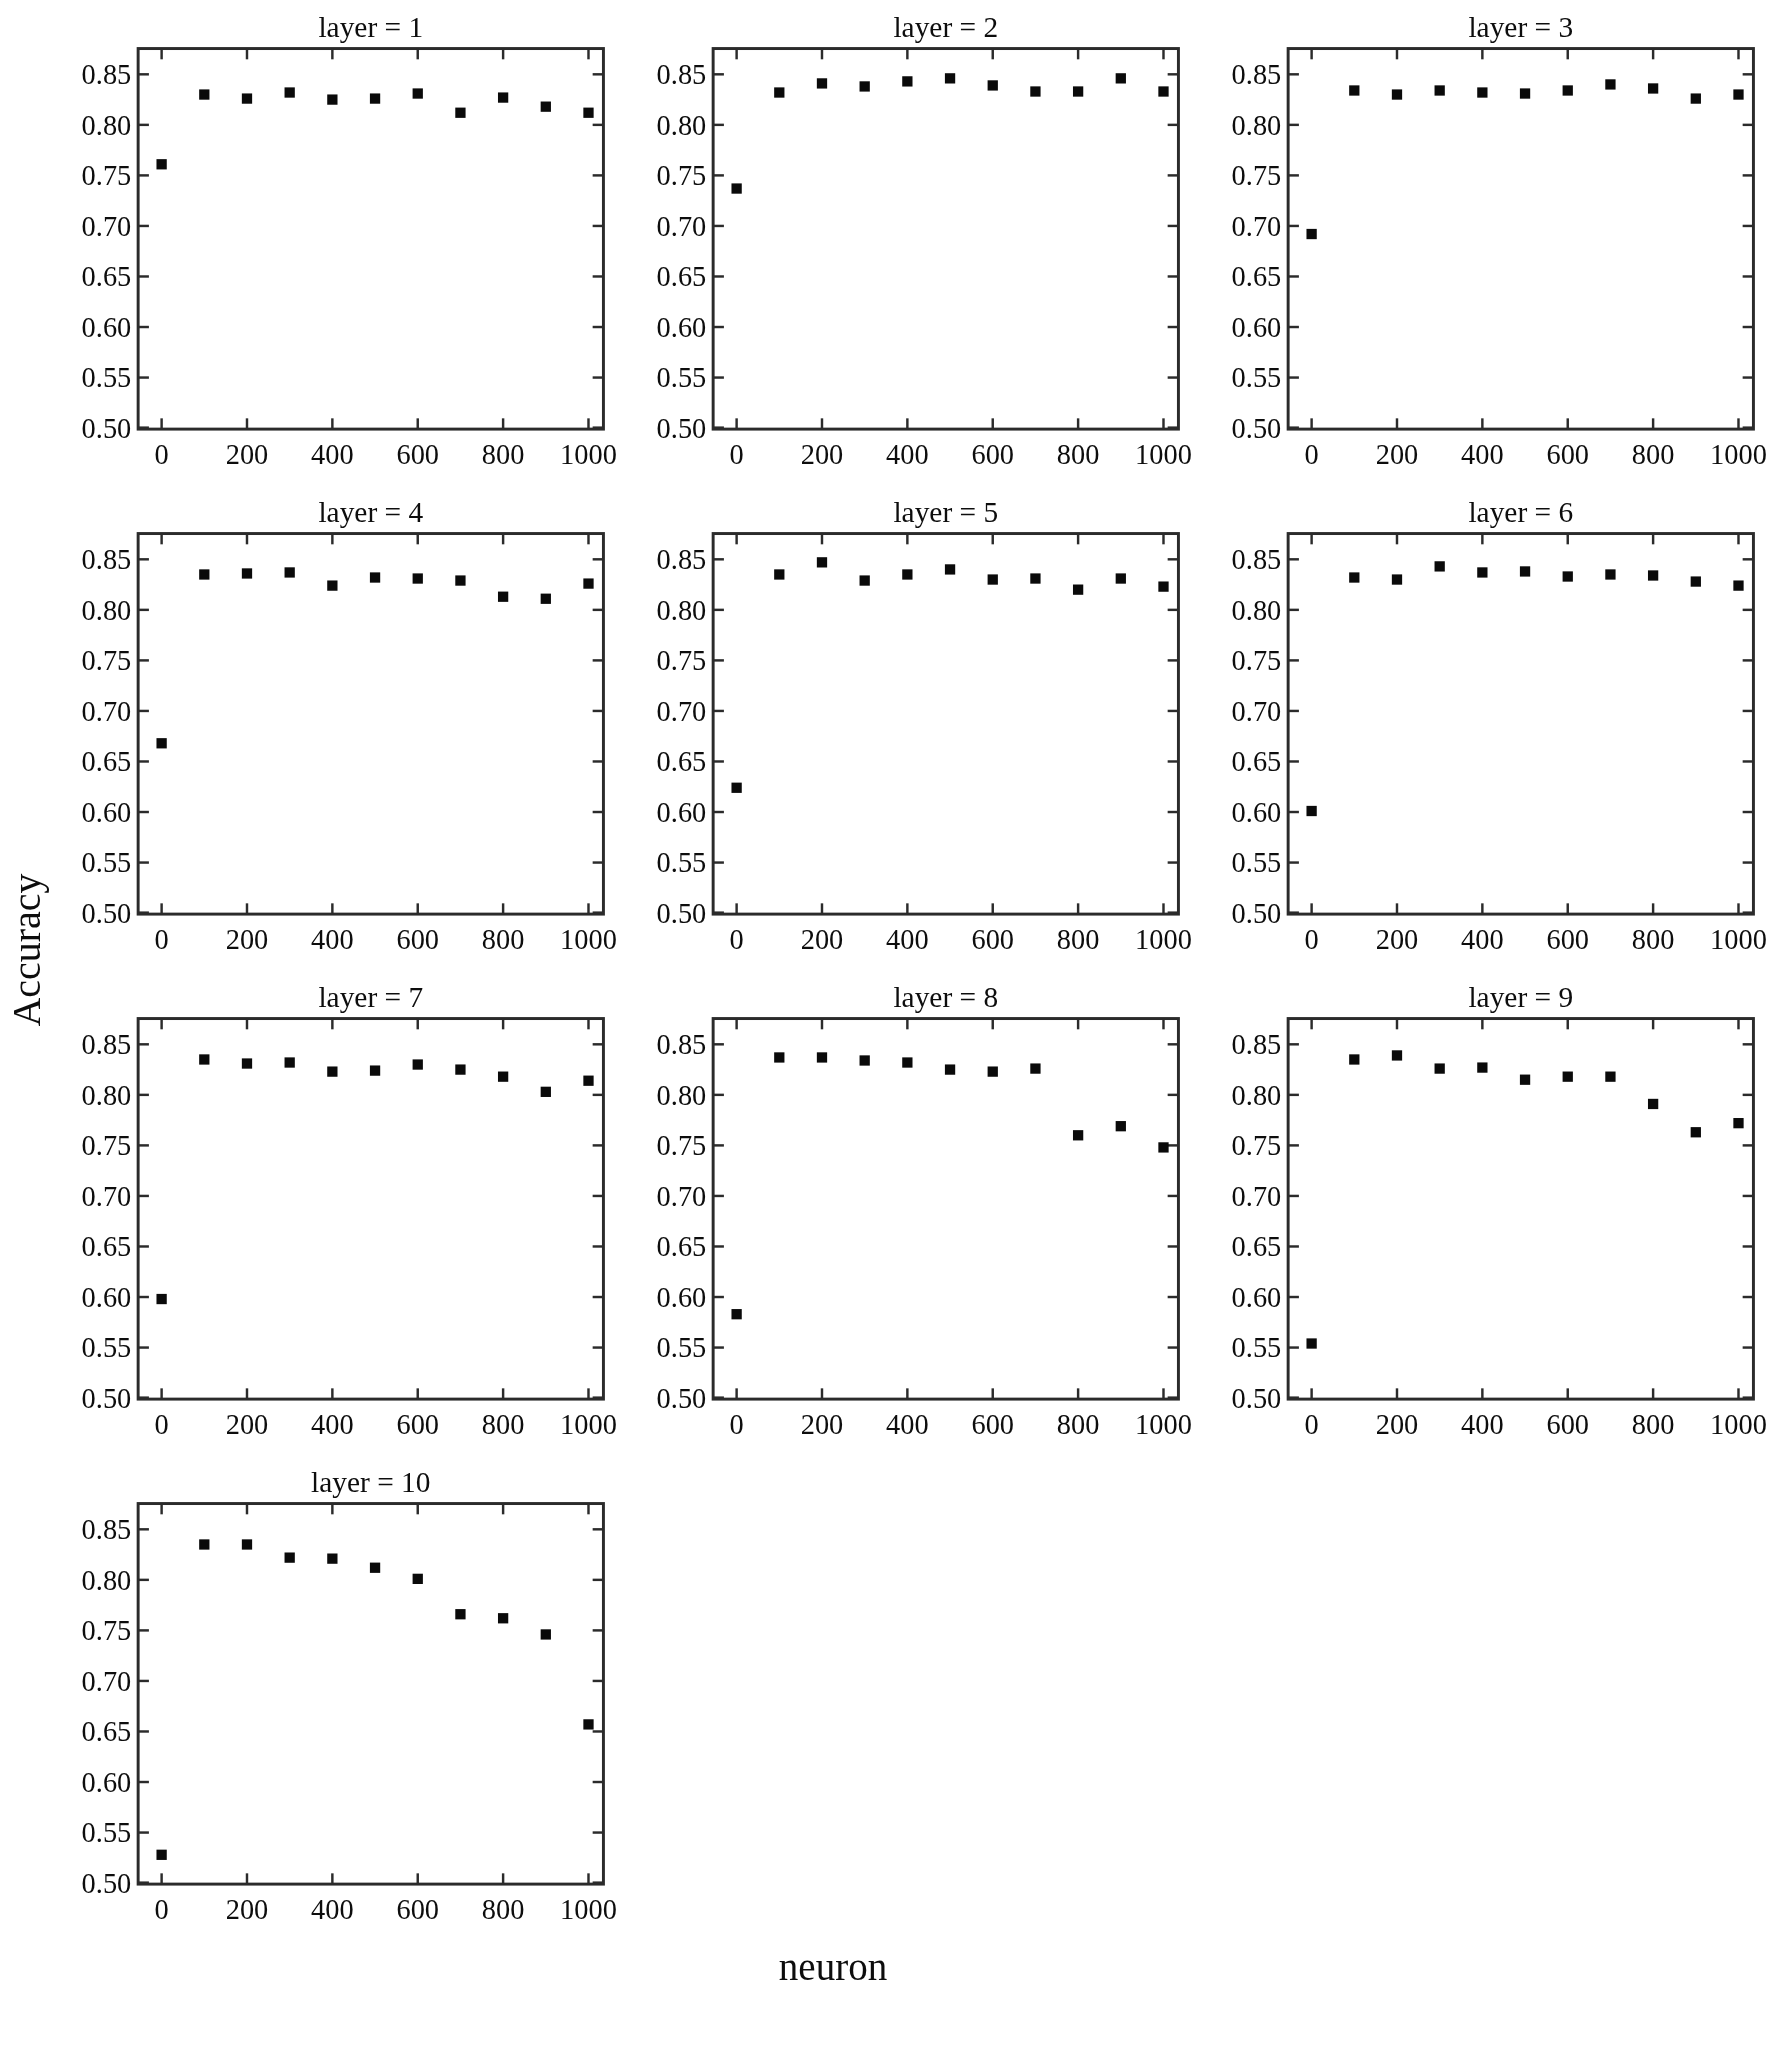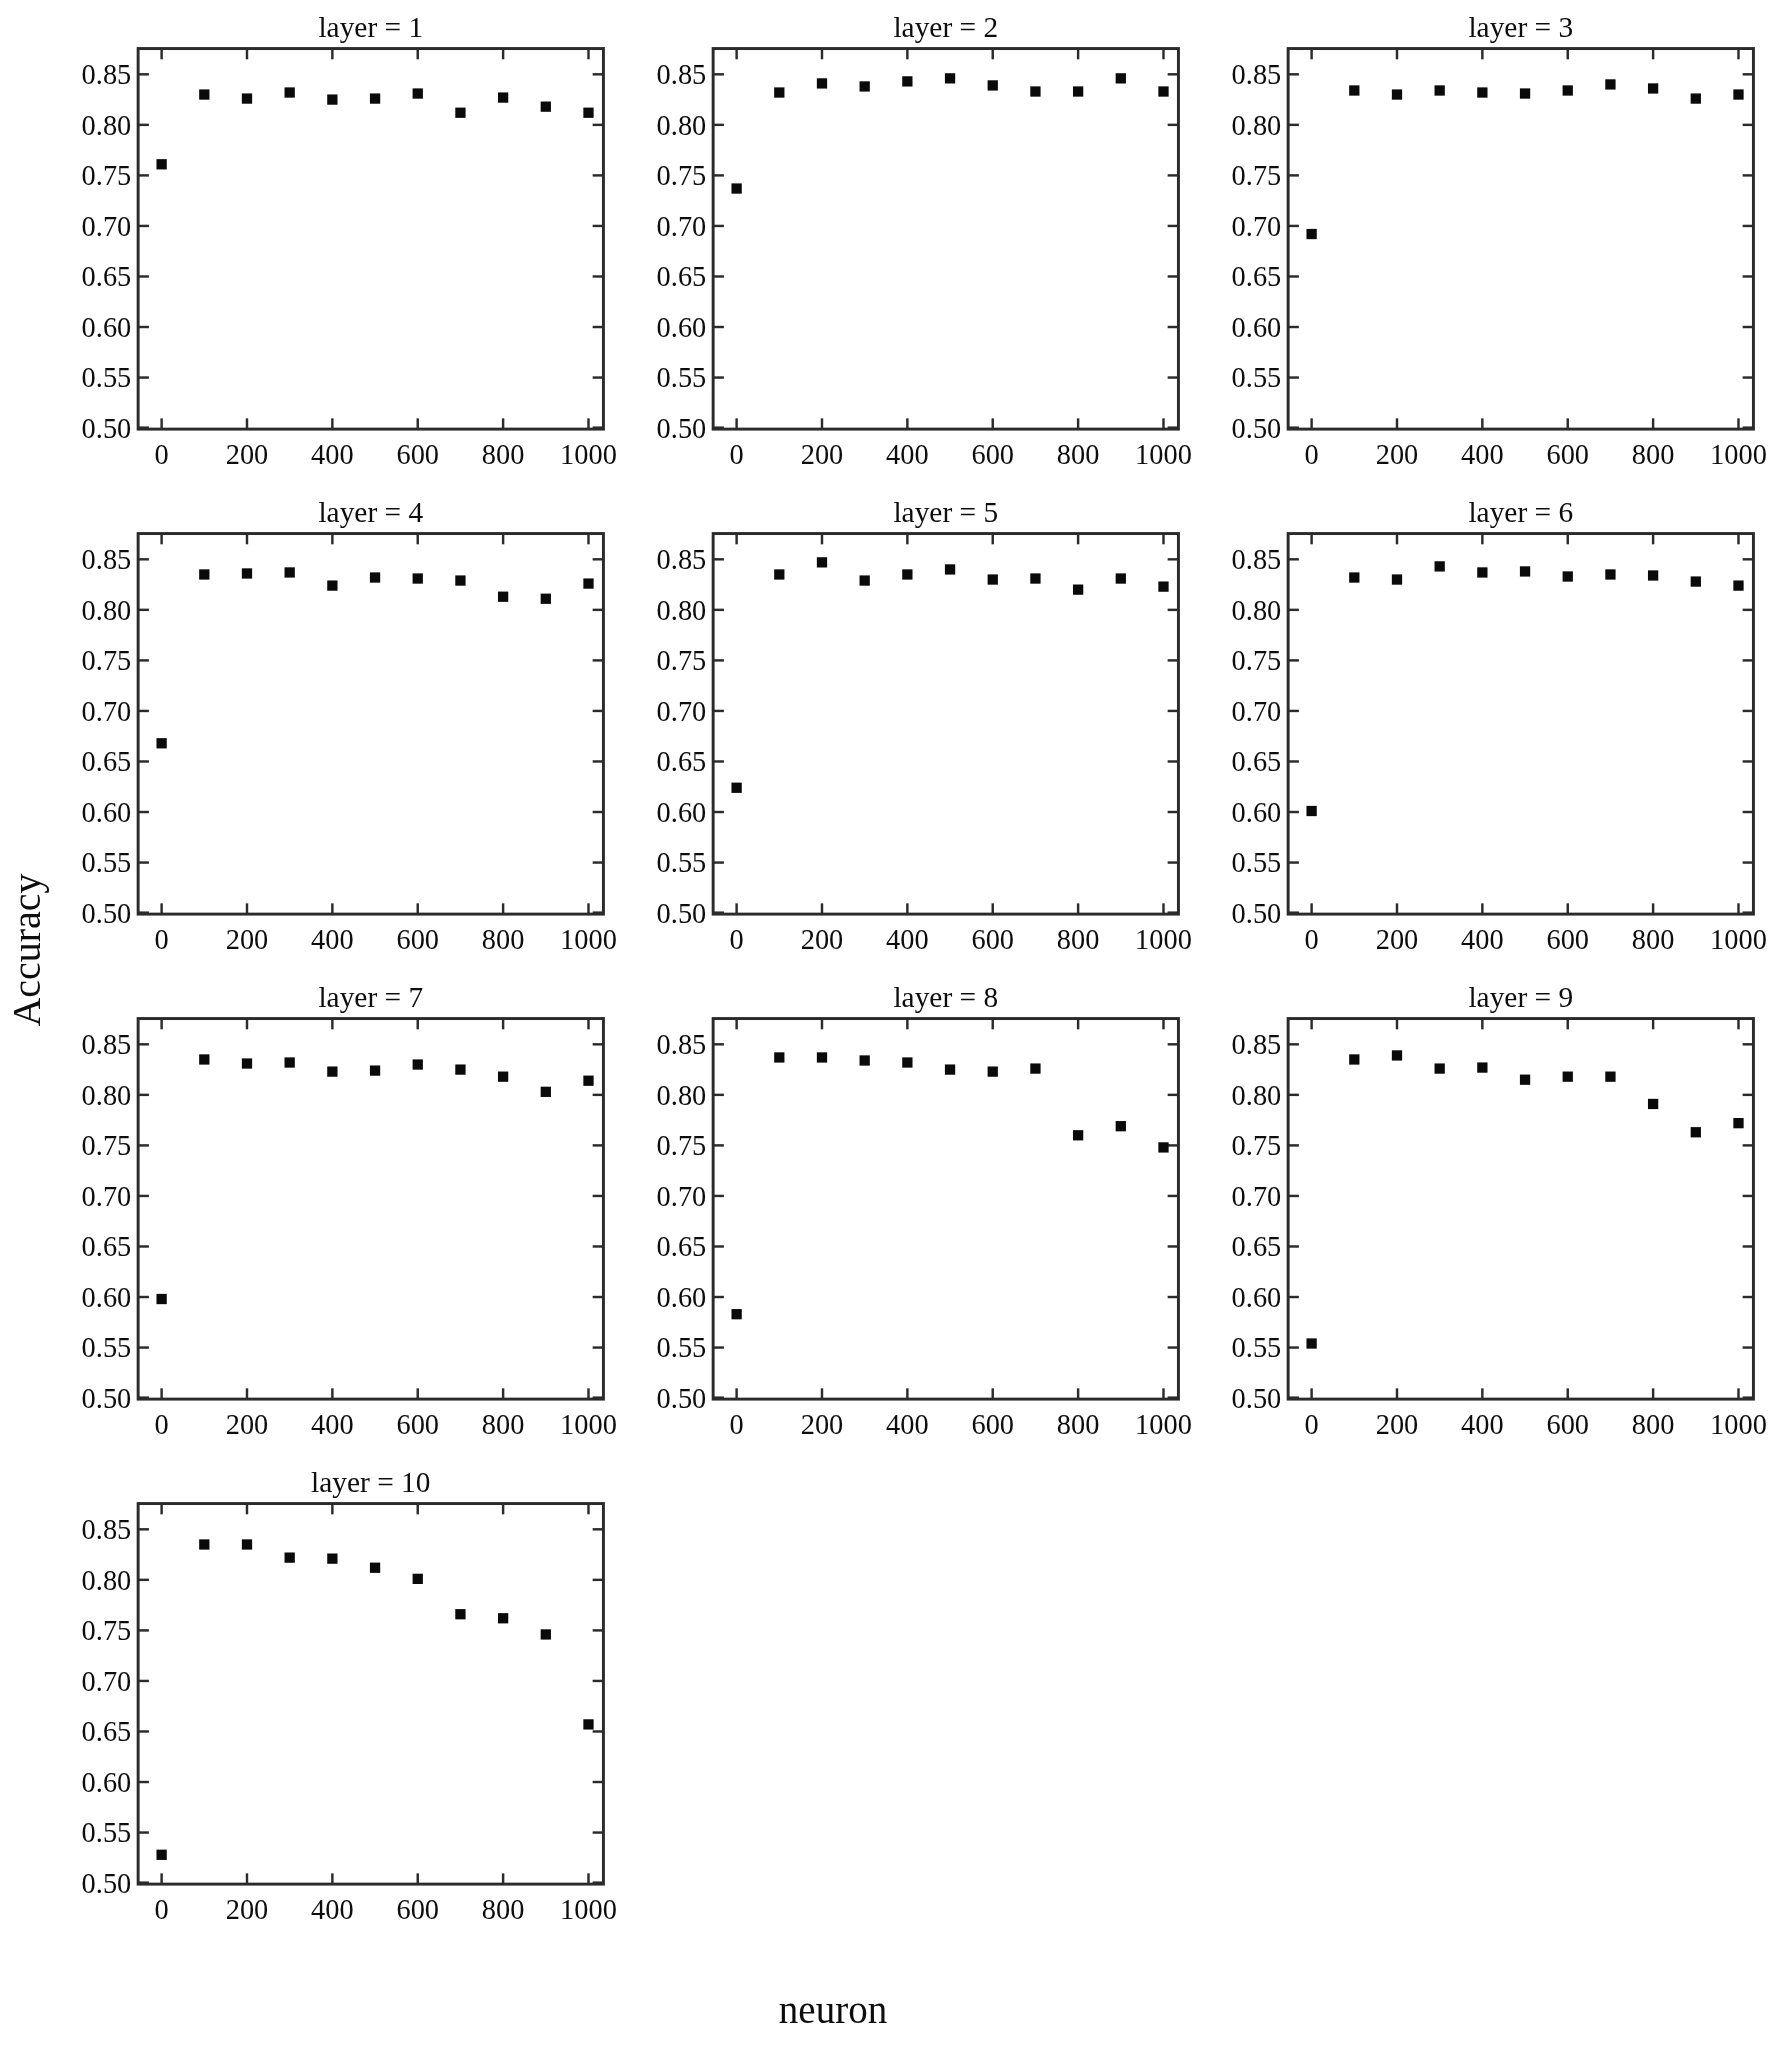--- a/index.html
+++ b/index.html
@@ -24,21 +24,21 @@
     left: 25.5px;
     top: 950px;
     transform: translate(-50%, -50%) rotate(-90deg);
     font-size: 40px;
     white-space: nowrap;
     color: #0d0d0d;
   }
   .xlabel {
     position: absolute;
     left: 833px;
-    top: 1987px;
+    top: 1944px;
     transform: translateX(-50%);
     font-size: 39px;
     white-space: nowrap;
     color: #0d0d0d;
   }
   .grid {
     position: absolute;
     left: 49px;
     top: 0;
     display: grid;

